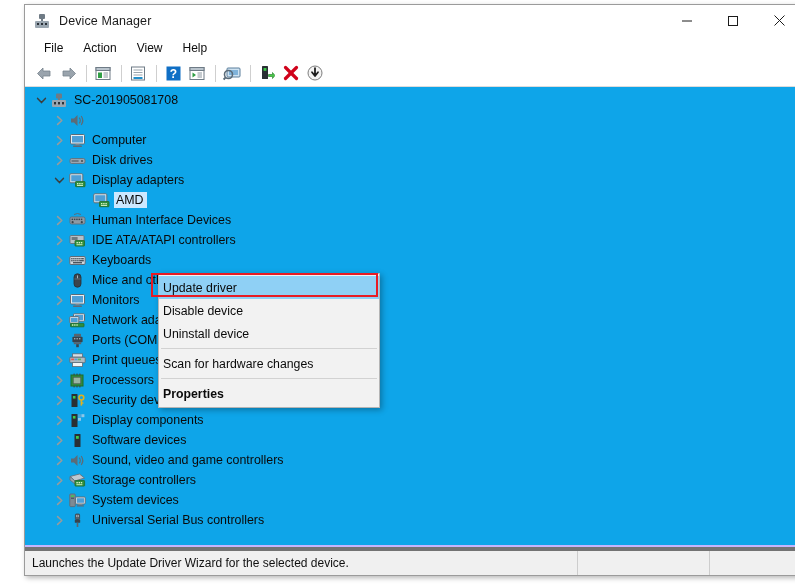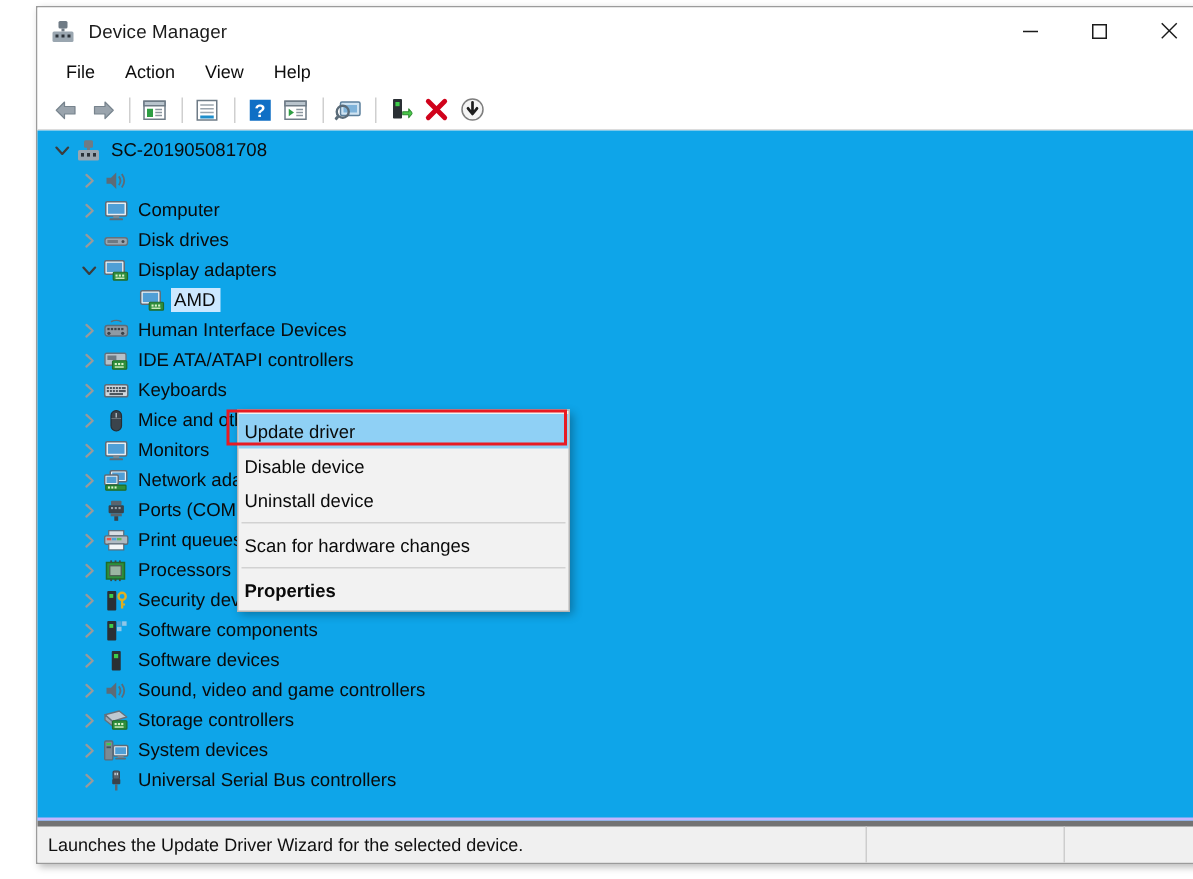--- a/index.html
+++ b/index.html
@@ -649,21 +649,21 @@
           </span>
           <span class="node-icon">
             <svg width="17" height="15" viewBox="0 0 17 15">
               <rect x="2.5" y="1" width="6" height="13" rx="0.6" fill="#2a2f34"></rect>
               <rect x="3.9" y="3" width="2.6" height="2.6" fill="#3ecb4a"></rect>
               <rect x="9" y="1.2" width="3" height="3" fill="#4fa3d6"></rect>
               <rect x="12.4" y="1.2" width="3" height="3" fill="#8fc7e8"></rect>
               <rect x="9" y="4.8" width="3" height="3" fill="#8fc7e8"></rect>
             </svg>
           </span>
-          <span class="node-label">Software components</span>
+          <span class="node-label">Display components</span>
         </div>
         <div class="node lvl1">
           <span class="twisty">
             <svg width="11" height="11" viewBox="0 0 11 11">
               <path d="M3.6 1.6 L7.8 5.5 L3.6 9.4" fill="none" stroke="#9a9a9a" stroke-width="1.5" stroke-linecap="round" stroke-linejoin="round"></path>
             </svg>
           </span>
           <span class="node-icon">
             <svg width="17" height="15" viewBox="0 0 17 15">
               <rect x="5.5" y="1" width="6" height="13" rx="0.6" fill="#2a2f34"></rect>

